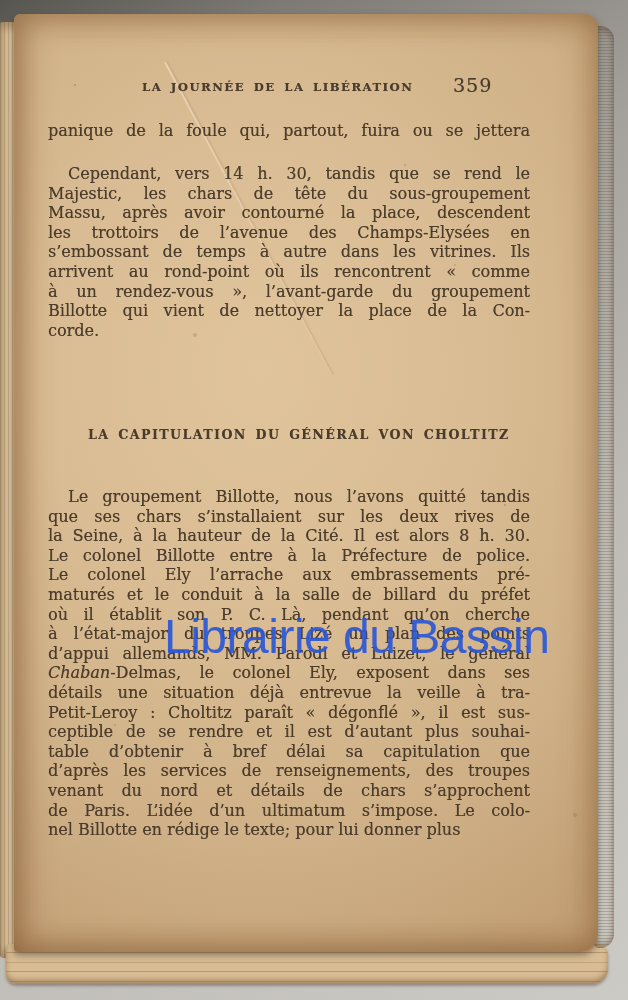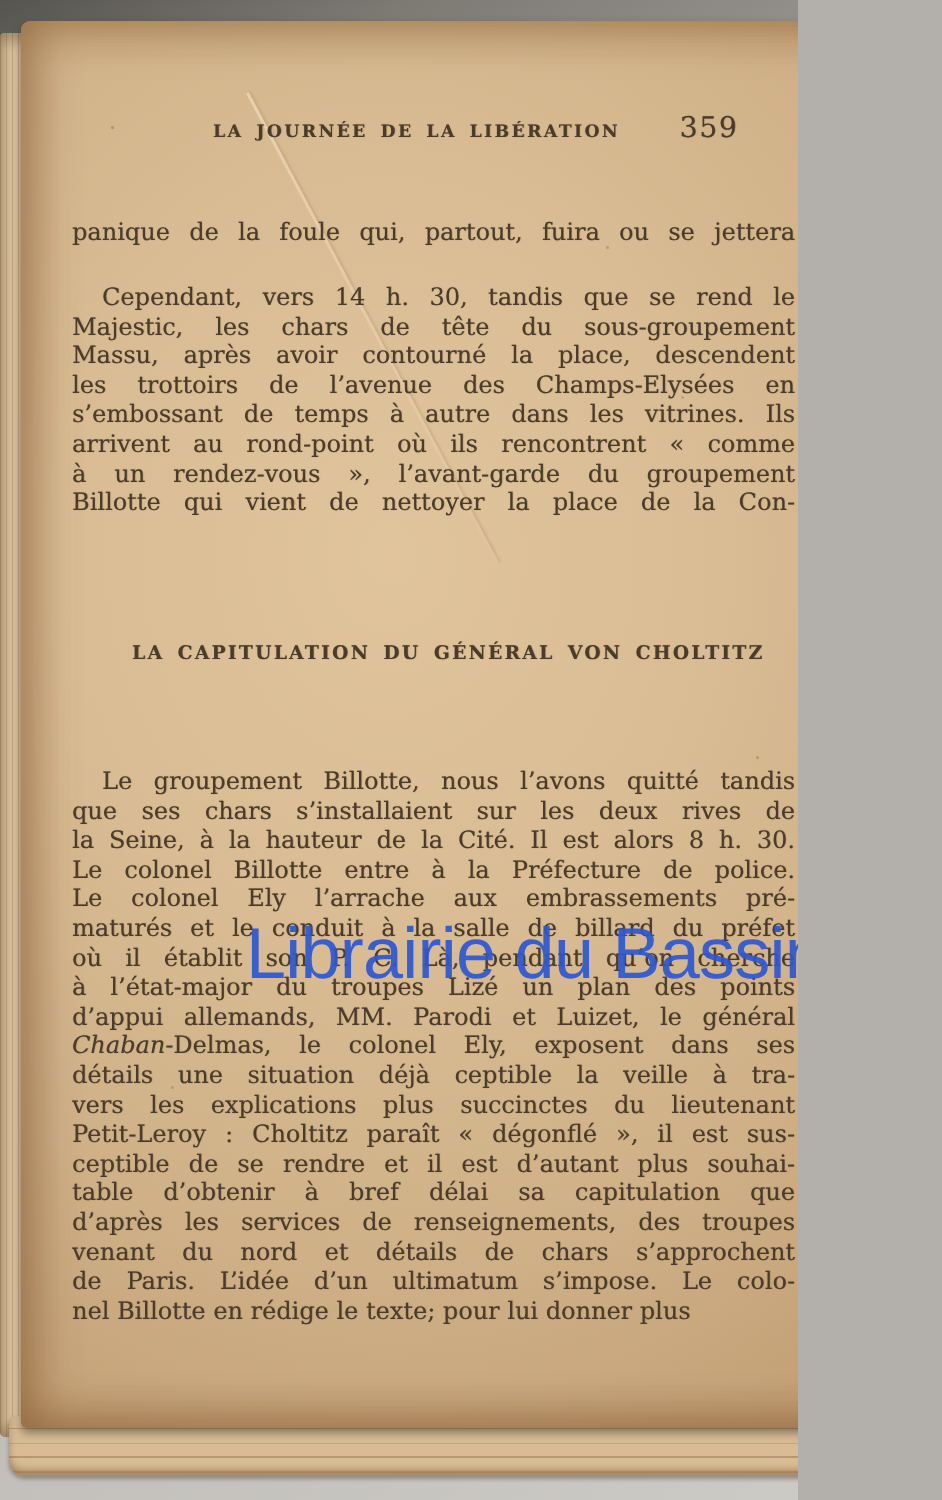--- a/index.html
+++ b/index.html
@@ -2,21 +2,21 @@
 <html><head>
 <meta charset="utf-8">
 <style>
   html,body{margin:0;padding:0;}
   body{
     width:628px;height:1000px;
     font-family:"DejaVu Serif", serif;
     background:#b3b0ab;
   }
   .photo{
-    position:relative;width:532px;height:1000px;overflow:hidden;
+    position:relative;width:628px;height:1000px;overflow:hidden;
     background:linear-gradient(150deg,#57554f 0%,#7d7a74 12%,#a5a29d 35%,#bdbab5 62%,#cccac5 100%);
   }
   
   .left-edges{
     position:absolute;left:0;top:22px;width:20px;height:936px;z-index:1;
     background:#d8c09c;
     background-image:repeating-linear-gradient(90deg,rgba(120,90,55,0.28) 0 1px,rgba(0,0,0,0) 1px 4px);
     border-radius:3px;
     box-shadow:inset 0 6px 8px rgba(90,60,30,.35), inset 0 -6px 8px rgba(90,60,30,.35);
   }
@@ -75,21 +75,21 @@
   .page-number{
     position:absolute;left:453px;top:74px;z-index:3;
     font-size:19px;line-height:22px;letter-spacing:1px;
   }
   .section-heading{
     position:absolute;left:88px;top:427px;z-index:3;white-space:nowrap;
     font-size:12.5px;font-weight:700;letter-spacing:1.5px;word-spacing:3px;line-height:16px;
   }
   .para{
     position:absolute;left:48px;width:482px;z-index:3;
-    font-size:16px;line-height:19.6px;margin-top:24px;
+    font-size:16px;line-height:19.6px;
   }
   .para1{top:121px;}
   .para2{top:164px;}
   .para3{top:487px;}
   .line{text-align:justify;text-align-last:justify;}
   .line.para-end{text-align-last:left;}
   .line.indent{text-indent:20px;}
   .line i{font-style:italic;}
   .watermark{
     position:absolute;left:136px;top:610px;z-index:4;white-space:nowrap;
@@ -122,37 +122,37 @@
 
   <div class="para para2 ink">
     <div class="line indent">Cependant, vers 14 h. 30, tandis que se rend le</div>
     <div class="line">Majestic, les chars de tête du sous-groupement</div>
     <div class="line">Massu, après avoir contourné la place, descendent</div>
     <div class="line">les trottoirs de l’avenue des Champs-Elysées en</div>
     <div class="line">s’embossant de temps à autre dans les vitrines. Ils</div>
     <div class="line">arrivent au rond-point où ils rencontrent « comme</div>
     <div class="line">à un rendez-vous », l’avant-garde du groupement</div>
     <div class="line">Billotte qui vient de nettoyer la place de la Con-</div>
+    <div class="line para-end">corde.</div>
   </div>
 
   <div class="section-heading ink">LA CAPITULATION DU GÉNÉRAL VON CHOLTITZ</div>
 
   <div class="para para3 ink">
     <div class="line indent">Le groupement Billotte, nous l’avons quitté tandis</div>
     <div class="line">que ses chars s’installaient sur les deux rives de</div>
     <div class="line">la Seine, à la hauteur de la Cité. Il est alors 8 h. 30.</div>
     <div class="line">Le colonel Billotte entre à la Préfecture de police.</div>
     <div class="line">Le colonel Ely l’arrache aux embrassements pré-</div>
     <div class="line">maturés et le conduit à la salle de billard du préfet</div>
     <div class="line">où il établit son P. C. Là, pendant qu’on cherche</div>
     <div class="line">à l’état-major du troupes Lizé un plan des points</div>
     <div class="line">d’appui allemands, MM. Parodi et Luizet, le général</div>
     <div class="line"><i>Chaban</i><span>-Delmas, le colonel Ely, exposent dans ses</span></div>
-    <div class="line">détails une situation déjà ceptible la veille à tra-</div>
-    <div class="line">vers les explications plus succinctes du lieutenant</div>
+    <div class="line">détails une situation déjà entrevue la veille à tra-</div>
     <div class="line">Petit-Leroy : Choltitz paraît « dégonflé », il est sus-</div>
     <div class="line">ceptible de se rendre et il est d’autant plus souhai-</div>
     <div class="line">table d’obtenir à bref délai sa capitulation que</div>
     <div class="line">d’après les services de renseignements, des troupes</div>
     <div class="line">venant du nord et détails de chars s’approchent</div>
     <div class="line">de Paris. L’idée d’un ultimatum s’impose. Le colo-</div>
     <div class="line para-end">nel Billotte en rédige le texte; pour lui donner plus</div>
   </div>
 
   <div class="watermark">Librairie du Bassin</div>

